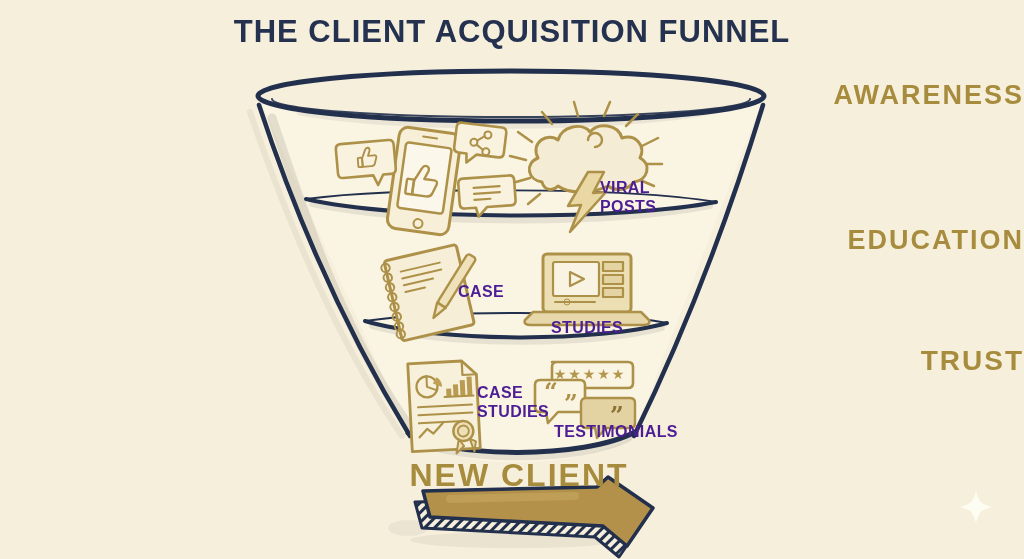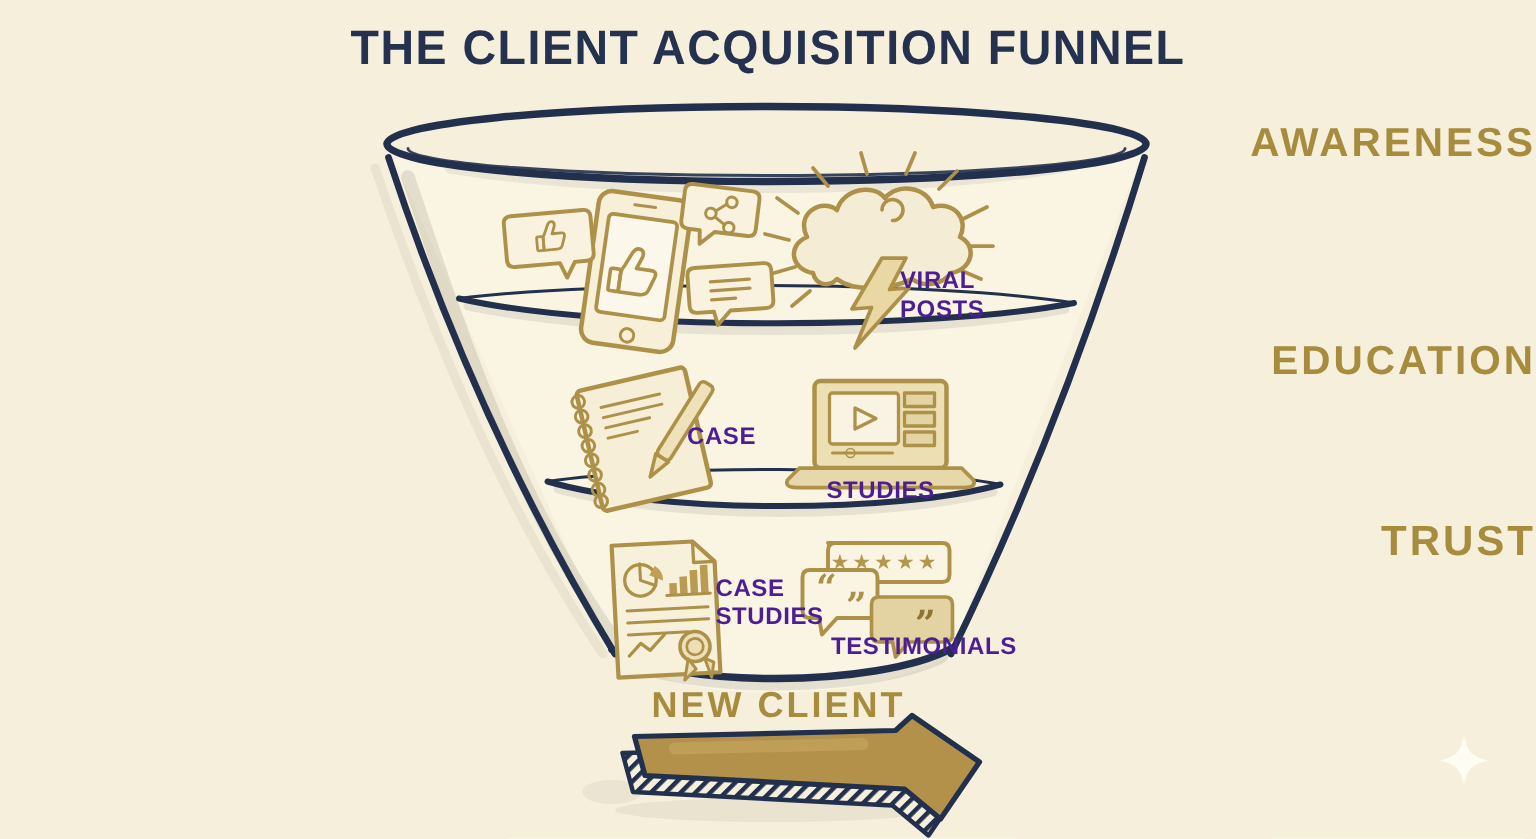--- a/index.html
+++ b/index.html
@@ -19,21 +19,21 @@
   }
   .stage{
     left:0;right:0;text-align:right;
     color:#a78c3e;letter-spacing:2px;
   }
   .stage-awareness{top:80px;font-size:27px;}
   .stage-education{top:225px;font-size:27px;}
   .stage-trust{top:345px;font-size:28px;padding-left:12px;}
   .outcome{
     left:0;right:0;top:457px;text-align:center;
-    color:#a78c3e;font-size:24px;letter-spacing:2px;
+    color:#a78c3e;font-size:32px;letter-spacing:2px;
     margin-left:14px;
   }
   .caption{
     color:#4c1d95;font-size:16px;letter-spacing:.4px;
     white-space:pre-line;line-height:1.2;
   }
   .cap-viral{left:600px;top:178px;}
   .cap-blogs{left:458px;top:282px;}
   .cap-webinars{left:551px;top:318px;}
   .cap-case{left:477px;top:383px;}

